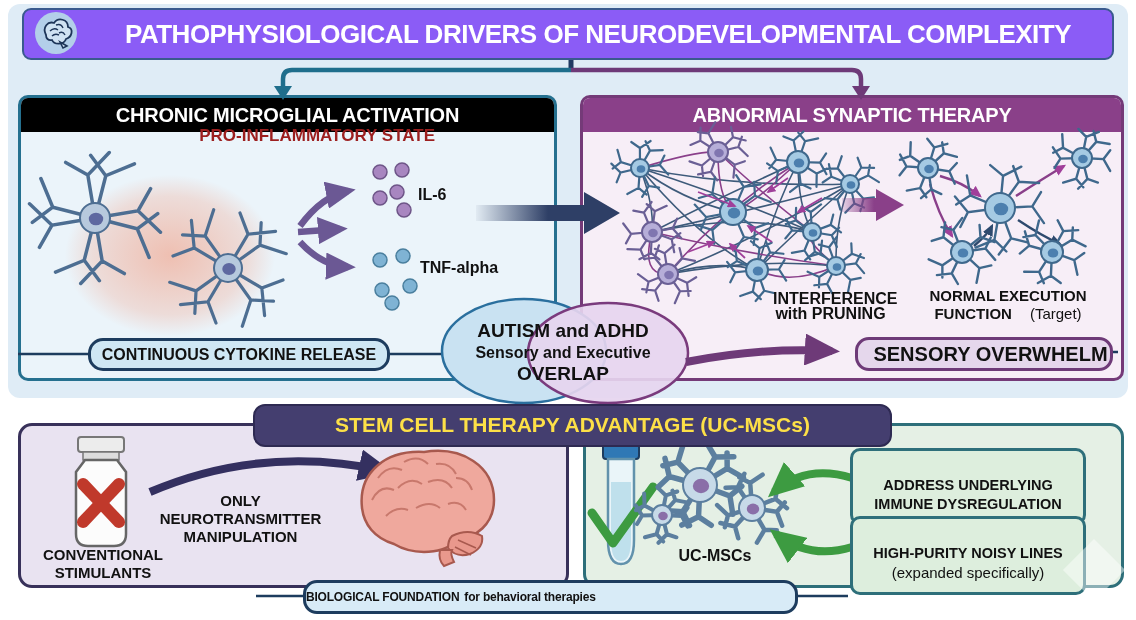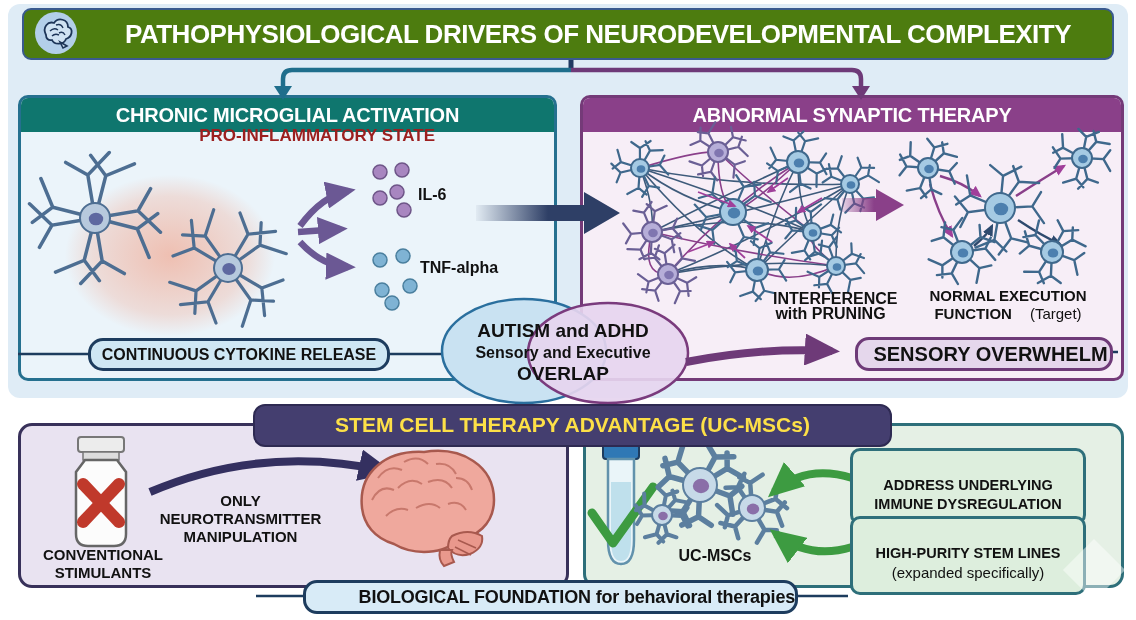--- a/index.html
+++ b/index.html
@@ -2,31 +2,31 @@
 <html><head>
 <meta charset="utf-8">
 <style>
   html,body{margin:0;padding:0;background:#ffffff;}
   #canvas{position:relative;width:1136px;height:620px;overflow:hidden;background:#ffffff;
           font-family:"Liberation Sans","DejaVu Sans",sans-serif;}
   .abs{position:absolute;}
   
   .bg-panel{left:8px;top:4px;width:1120px;height:394px;background:#dfecf6;border-radius:12px;}
   
-  .banner{left:22px;top:8px;width:1088px;height:48px;background:#4d7c0f;border:2px solid #3a5a8e;
+  .banner{left:22px;top:8px;width:1088px;height:48px;background:#8b5cf6;border:2px solid #3a5a8e;
           border-radius:9px;z-index:10;}
   .banner-title{left:70px;top:0;right:10px;height:48px;line-height:48px;text-align:center;color:#ffffff;
           font-size:26px;font-weight:700;letter-spacing:-0.5px;white-space:nowrap;}
   
   .box{border-radius:10px;z-index:2;}
   .box-left{left:18px;top:95px;width:533px;height:280px;background:#ebf4fa;border:3px solid #25708f;}
   .box-right{left:580px;top:95px;width:538px;height:280px;background:#f7eef7;border:3px solid #743a78;}
   .box-header{position:absolute;left:0;top:0;width:100%;height:34px;line-height:34px;text-align:center;
           color:#ffffff;font-size:20px;font-weight:700;letter-spacing:-0.2px;border-radius:7px 7px 0 0;}
-  .hdr-teal{background:#0f766e;}
+  .hdr-teal{background:#000000;}
   .hdr-purple{background:#8a4089;}
   .glow{left:30px;top:148px;width:280px;height:215px;z-index:3;border-radius:50%;
         background:radial-gradient(closest-side,rgba(242,148,118,0.55),rgba(242,148,118,0.25) 55%,rgba(242,148,118,0) 75%);}
   .pro-state{left:135px;top:126px;width:300px;text-align:right;color:#9c1f1f;font-size:17px;font-weight:700;z-index:10;}
   .cyt-label{color:#111111;font-size:16px;font-weight:700;z-index:10;white-space:nowrap;}
   .lbl-il6{left:418px;top:186px;}
   .lbl-tnf{left:420px;top:259px;}
   
   .pill{z-index:10;text-align:center;font-weight:700;color:#111111;}
   .pill-blue{background:#cfe7f4;border:3px solid #1d3c5e;border-radius:15px;}
@@ -52,22 +52,22 @@
   .lbl-conv{left:28px;top:546px;width:150px;text-align:center;font-size:15px;font-weight:700;line-height:18px;z-index:10;color:#111111;}
   .lbl-only{left:158px;top:492px;width:165px;text-align:center;font-size:15px;font-weight:700;line-height:18px;z-index:10;color:#111111;}
   .lbl-ucmsc{left:655px;top:547px;width:120px;text-align:center;font-size:16px;font-weight:700;z-index:10;color:#111111;}
   .benefit{left:850px;width:230px;background:#ddeedd;border:3px solid #2e6f7a;border-radius:10px;z-index:10;
          text-align:center;color:#111111;font-size:14.5px;line-height:19px;padding-top:25px;}
   .benefit1{top:448px;height:46px;font-weight:700;}
   .benefit2{top:516px;height:48px;}
   .benefit2 .b{font-weight:700;}
   .benefit2 .r{font-weight:400;font-size:15px;}
   .footer-pill{left:303px;top:580px;width:489px;height:28px;line-height:28px;background:#d8ebf7;
-         border:3px solid #1d3c5e;border-radius:14px;text-align:right;z-index:10;color:#111111;
-         font-size:18px;letter-spacing:-0.2px;white-space:nowrap;}
+         border:3px solid #1d3c5e;border-radius:14px;text-align:left;z-index:10;color:#111111;
+         font-size:12px;letter-spacing:-0.2px;white-space:nowrap;}
   .footer-pill .b{font-weight:700;}
   .footer-pill .r{font-weight:700;margin-left:5px;}
   #art{position:absolute;left:0;top:0;z-index:5;pointer-events:none;}
   .watermark{left:1072px;top:548px;width:44px;height:44px;background:rgba(255,255,255,0.45);
          transform:rotate(45deg);z-index:12;}
 </style>
 </head>
 <body>
 
 <div id="canvas">
@@ -346,21 +346,21 @@
     <div>NEUROTRANSMITTER</div>
     <div>MANIPULATION</div>
   </div>
   <div class="abs lbl-ucmsc">UC-MSCs</div>
 
   <div class="abs benefit benefit1">
     <div>ADDRESS UNDERLYING</div>
     <div>IMMUNE DYSREGULATION</div>
   </div>
   <div class="abs benefit benefit2">
-    <div class="b">HIGH-PURITY STEM LINES</div>
+    <div class="b">HIGH-PURITY NOISY LINES</div>
     <div class="r">(expanded specifically)</div>
   </div>
 
   <div class="abs footer-pill">
     <span class="b">BIOLOGICAL FOUNDATION</span><span class="r">for behavioral therapies</span>
   </div>
 
   <div class="abs watermark"></div>
 </div>
 

